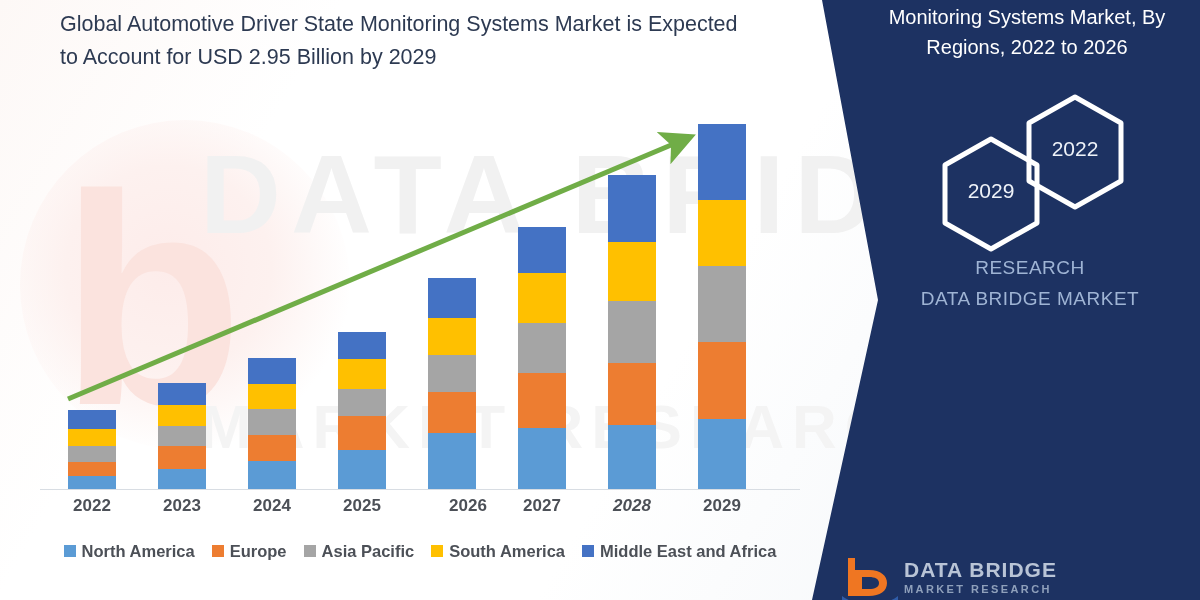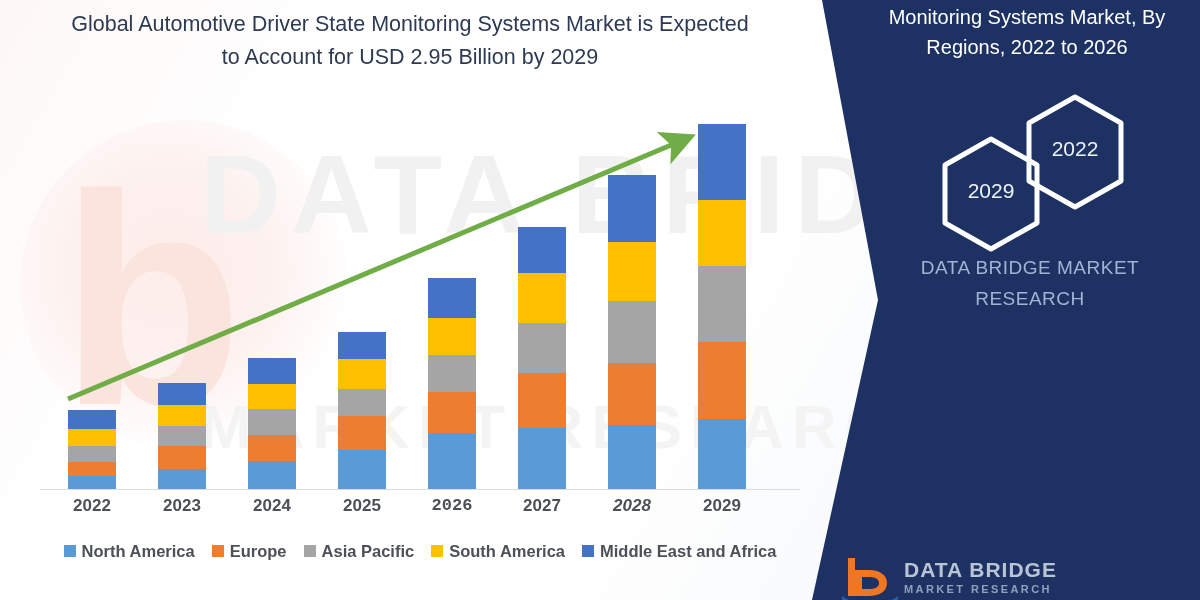--- a/index.html
+++ b/index.html
@@ -19,21 +19,21 @@
     font-size:112px;font-weight:700;letter-spacing:10px;
     color:#f1f1f1;line-height:150px;white-space:nowrap;}
   .wm-text.l2{top:352px;font-size:62px;letter-spacing:8px;color:#f4f4f4;}
   .wm-b{position:absolute;left:20px;top:120px;width:330px;height:330px;
     border-radius:50%;background:radial-gradient(circle at 45% 45%, #fdecea 0%, #fdf1ef 40%, rgba(255,255,255,0) 72%);}
   .wm-b-letter{position:absolute;left:60px;top:150px;font-size:300px;font-weight:700;
     color:#fbe3de;line-height:300px;}
 
   
   .title{position:absolute;left:60px;top:8px;width:700px;
-    font-size:21.5px;line-height:33px;color:#2d3a52;text-align:center;}
+    font-size:21.5px;line-height:33px;color:#2d3a52;text-align:left;}
 
   
   .chart{position:absolute;left:40px;top:120px;width:760px;height:370px;}
   .axis{position:absolute;left:0;bottom:0;width:760px;height:1px;background:#d8dde3;}
   .bar{position:absolute;bottom:1px;width:48px;}
   .seg{width:100%;}
   .xlabels{position:absolute;left:40px;top:496px;width:760px;height:28px;}
   .xlab{position:absolute;width:90px;text-align:center;font-size:17px;
     font-weight:700;color:#4c5057;}
 
@@ -157,21 +157,21 @@
         </marker>
       </defs>
       <line x1="28" y1="289" x2="643" y2="30" stroke="#70ad47" stroke-width="5" marker-end="url(#ah)"></line>
     </svg>
 
     <div class="xlabels">
         <div class="xlab" style="left: 7px;">2022</div>
         <div class="xlab" style="left: 97px;">2023</div>
         <div class="xlab" style="left: 187px;">2024</div>
         <div class="xlab" style="left: 277px;">2025</div>
-        <div class="xlab" style="left: 367px; font-family: Liberation Mono, monospace;">2026</div>
+        <div class="xlab" style="left: 383px;">2026</div>
         <div class="xlab" style="left: 457px;">2027</div>
         <div class="xlab" style="left: 547px; font-style: italic;">2028</div>
         <div class="xlab" style="left: 637px;">2029</div>
       </div>
 
     <div class="legend">
         <div class="leg-item">
           <span class="leg-swatch" style="background: rgb(91, 155, 213);"></span>
           <span>North America</span>
         </div>
@@ -210,22 +210,22 @@
 
     <div class="hex" style="left:36px;top:42px;width:110px;height:120px;">
       <svg width="110" height="120" viewBox="0 0 110 120">
         <polygon points="55,5 101,31 101,89 55,115 9,89 9,31" fill="none" stroke="#ffffff" stroke-width="5" stroke-linejoin="round"></polygon>
       </svg>
       <div class="hex-label" style="top:45px;">2029</div>
     </div>
   </div>
 
   <div class="brand">
+    <div>RESEARCH</div>
     <div>DATA BRIDGE MARKET</div>
-    <div>RESEARCH</div>
   </div>
 
   <div class="logo">
     <svg class="logo-mark" viewBox="0 0 56 46">
       <path d="M6,2 L13,2 L13,40 L6,40 Z" fill="#ef7622"></path>
       <path d="M13,14 L27,14 C39,14 45,20 45,27 C45,35 38,40 27,40 L13,40 Z
                M20,21 L20,33 L27,33 C33,33 37,31 37,27 C37,23 33,21 27,21 Z" fill="#ef7622"></path>
       <path d="M0,40 C16,52 44,50 56,40 L56,46 L0,46 Z" fill="#2f5ca8"></path>
     </svg>
     <div class="logo-txt">DATA BRIDGE</div>

